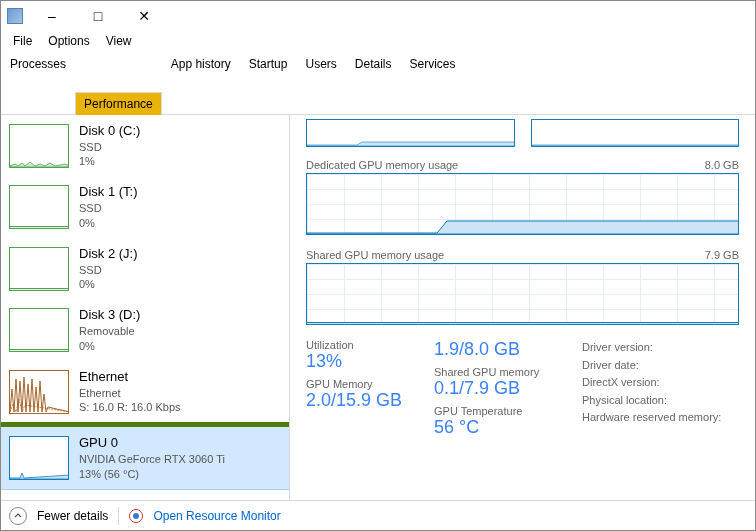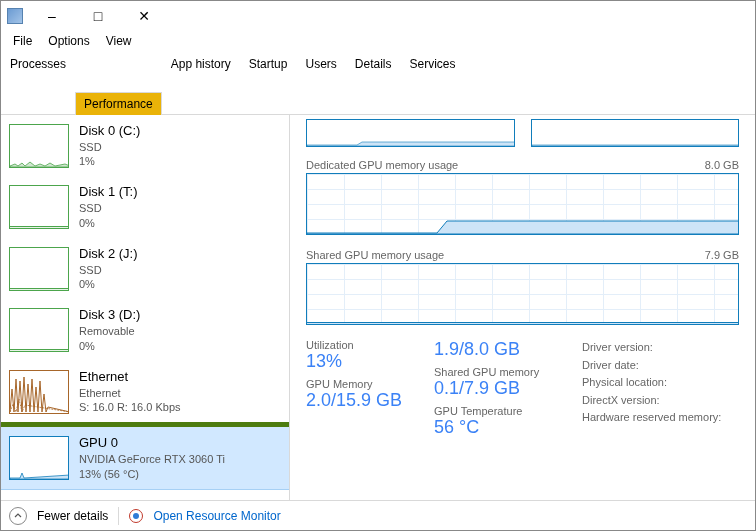--- a/index.html
+++ b/index.html
@@ -233,22 +233,22 @@
       <div class="stat-block">
         <span class="stat-value">1.9/8.0 GB</span>
         <span class="stat-label">Shared GPU memory</span>
         <span class="stat-value">0.1/7.9 GB</span>
         <span class="stat-label">GPU Temperature</span>
         <span class="stat-value">56 °C</span>
       </div>
       <div class="stat-block">
         <span class="drv-row">Driver version:</span>
         <span class="drv-row">Driver date:</span>
+        <span class="drv-row">DirectX version:</span>
         <span class="drv-row">Physical location:</span>
-        <span class="drv-row">DirectX version:</span>
         <span class="drv-row">Hardware reserved memory:</span>
       </div>
     </div>
 
   </div>
 </div>
 
 <div class="footer">
   <span class="circ-btn">
     <svg width="8" height="8" viewBox="0 0 8 8">

